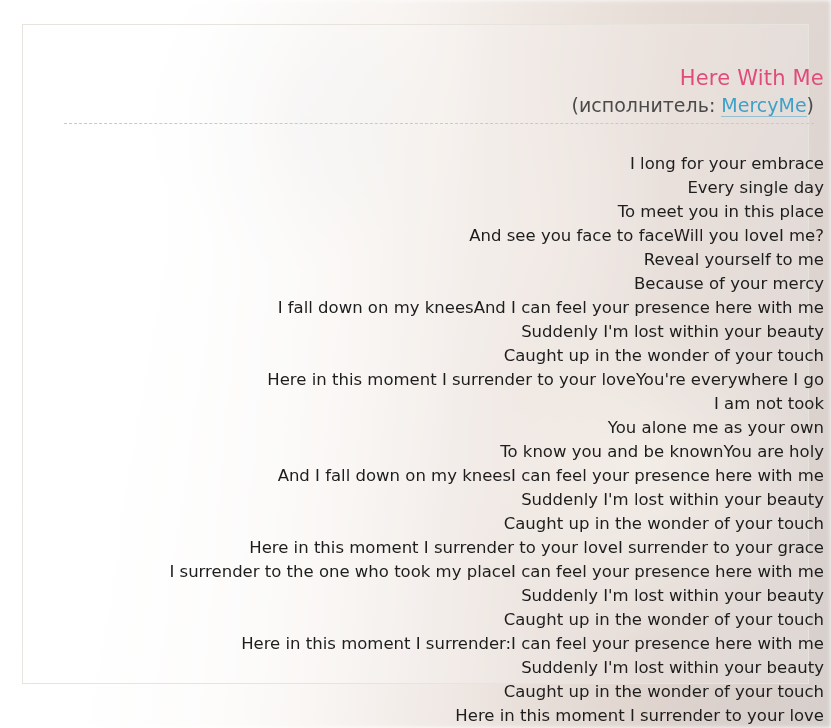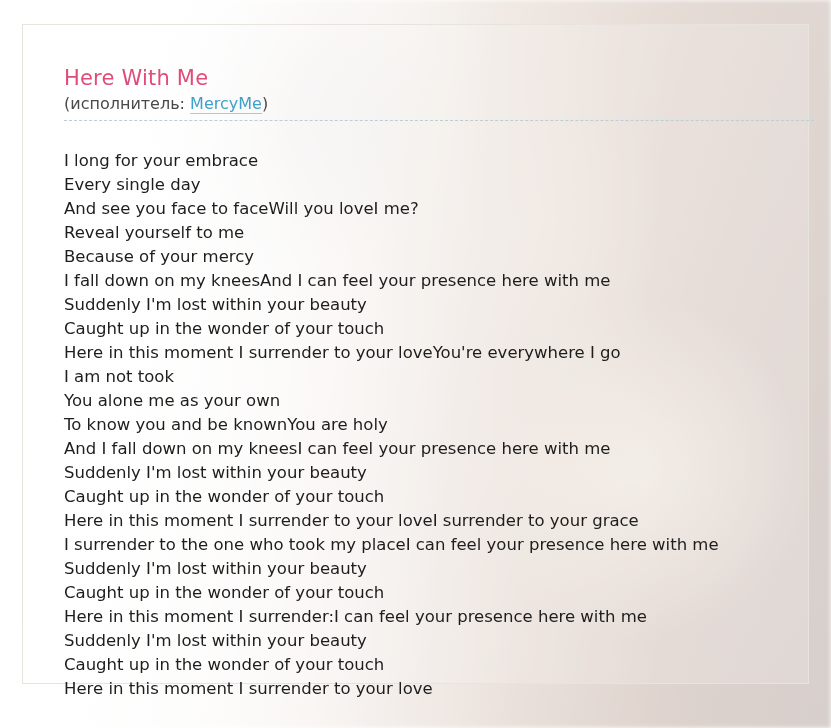--- a/index.html
+++ b/index.html
@@ -58,39 +58,40 @@
   }
   .card {
     position: absolute;
     left: 22px;
     top: 24px;
     width: 787px;
     height: 660px;
     border: 1px solid #e7e3dd;
     background: rgba(255,255,255,0.18);
     box-sizing: border-box;
+    text-align: right;
   }
   .inner {
     position: absolute;
     left: 41px;
     top: 40px;
     width: 760px;
   }
   .song-title {
     font-size: 21px;
     color: #e04c7a;
     font-family: "DejaVu Sans", sans-serif;
     font-weight: normal;
     letter-spacing: 0.2px;
     margin: 0;
     line-height: 26px;
   }
   .artist-line {
     margin-top: 3px;
-    font-size: 16px;
+    font-size: 19px;
     color: #4a4a4a;
     padding-bottom: 7px;
     border-bottom: 1px dashed #b9cfd8;
     width: 750px;
     box-sizing: border-box;
   }
   .artist-link {
     color: #3fa0c8;
     text-decoration: none;
     border-bottom: 1px solid rgba(63,160,200,0.5);
@@ -124,20 +125,21 @@
       <h1 class="song-title">Here With Me</h1>
 
       <div class="artist-line">
         <span class="paren">(исполнитель:</span>
         <a class="artist-link">MercyMe</a><span class="paren">)</span>
       </div>
 
       <div class="lyrics">
         <div class="line">I long for your embrace</div>
         <div class="line">Every single day</div>
+        <div class="line">To meet you in this place</div>
         <div class="line">And see you face to faceWill you loveI me?</div>
         <div class="line">Reveal yourself to me</div>
         <div class="line">Because of your mercy</div>
         <div class="line">I fall down on my kneesAnd I can feel your presence here with me</div>
         <div class="line">Suddenly I'm lost within your beauty</div>
         <div class="line">Caught up in the wonder of your touch</div>
         <div class="line">Here in this moment I surrender to your loveYou're everywhere I go</div>
         <div class="line">I am not took</div>
         <div class="line">You alone me as your own</div>
         <div class="line">To know you and be knownYou are holy</div>

